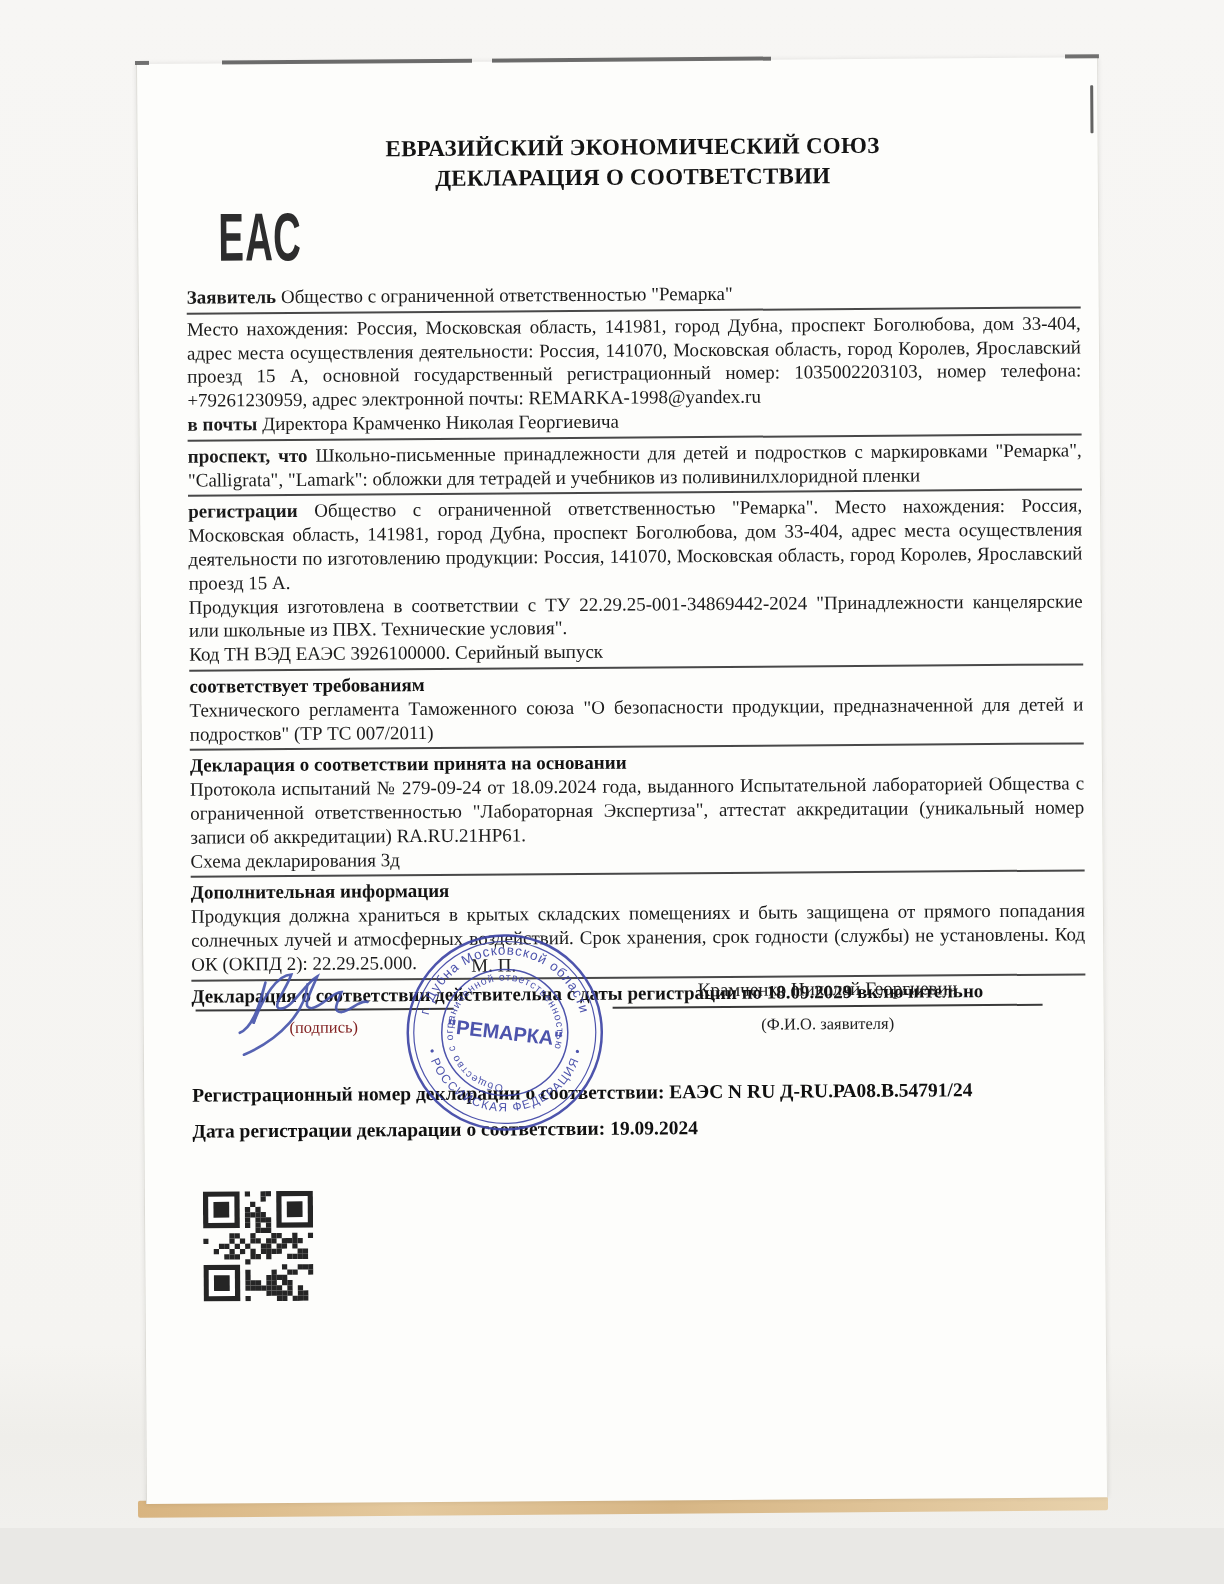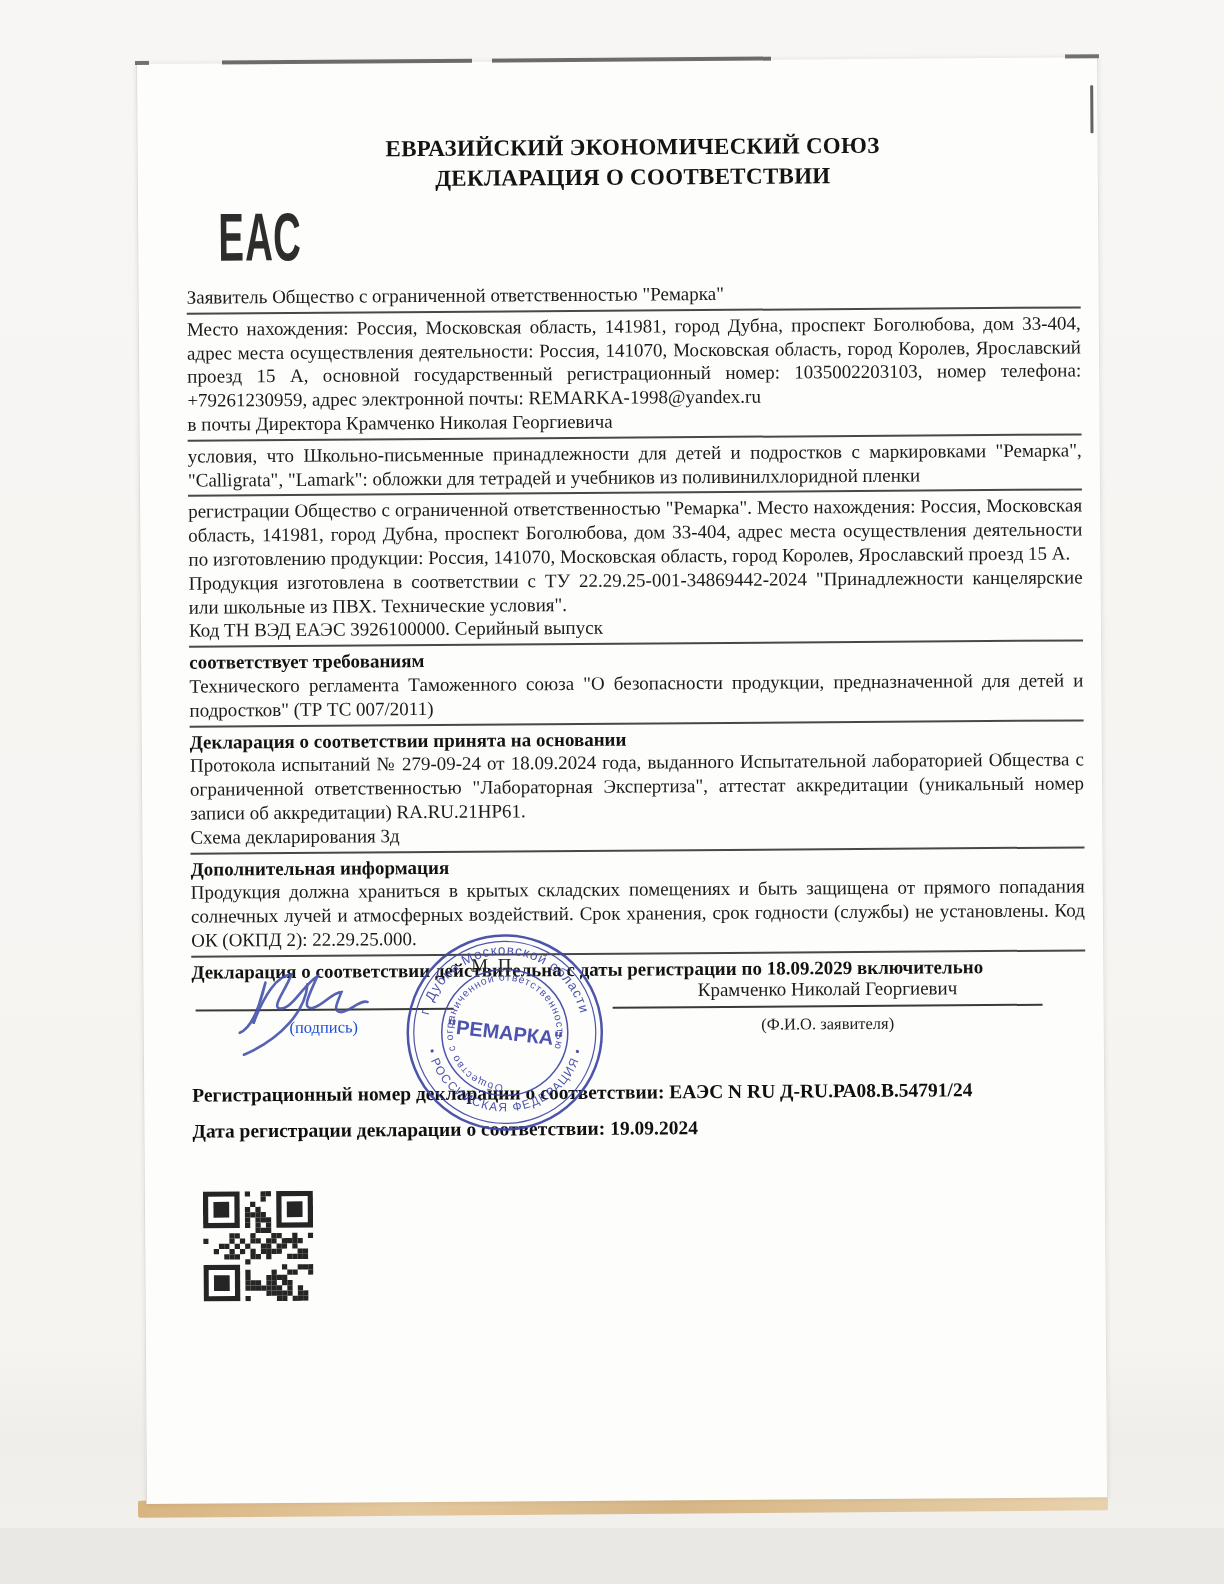--- a/index.html
+++ b/index.html
@@ -25,27 +25,27 @@
   }
   .right-mark { position:absolute; top:28px; right:4px; width:3px; height:48px; background:#3c3c3c; opacity:.8; border-radius:1px; }
   .content { position:relative; margin:0 18px 0 48px; font-size:19px; line-height:23.8px; color:#1b1b1b; }
   .titles { padding-top:72px; text-align:center; font-weight:bold; font-size:23px; line-height:30px; color:#141414; letter-spacing:.3px; }
   .eac-logo {
     position:absolute; left:32px; top:138px; color:#2d2d2d;
     font-family:"Liberation Sans", sans-serif; font-weight:bold; font-size:64px; line-height:68px;
     transform:scaleX(.60) scaleY(1.06); transform-origin:left top; letter-spacing:2px;
   }
   .s1 { margin-top:90px; }
-  .lbl { font-weight:normal;margin-top:42px; }
+  .lbl { font-weight:bold;margin-top:42px; }
   .hb { font-weight:bold; color:#131313; }
   .just { text-align:justify; }
   .ul { border-bottom:2px solid rgba(40,40,40,.85); padding-bottom:3px; margin-bottom:3px; }
   .sig-svg { position:absolute; left:28px; top:880px; width:200px; height:118px; z-index:3; opacity:.9; }
   .sig-line-left { position:absolute; left:4px; top:946px; width:258px; height:0; border-bottom:2px solid #3a3a3a; }
-  .sig-caption { position:absolute; left:52px; top:953px; width:160px; text-align:center; font-size:16.5px; color:#1d4ed8; }
+  .sig-caption { position:absolute; left:52px; top:953px; width:160px; text-align:center; font-size:16.5px; color:#7f1d1d; }
   .mp-label { position:absolute; left:280px; top:892px; font-size:19px; color:#222; }
   .stamp-svg { position:absolute; left:210px; top:868px; width:206px; height:206px; z-index:2; opacity:.92; }
   .sig-line-right { position:absolute; left:421px; top:946px; width:430px; height:0; border-bottom:2px solid #3a3a3a; }
   .fio-name { position:absolute; left:421px; top:918px; width:430px; text-align:center; font-size:19px; }
   .fio-caption { position:absolute; left:421px; top:953px; width:430px; text-align:center; font-size:16.5px; color:#222; }
   .reg-line { position:absolute; left:0; top:1020px; font-weight:bold; font-size:19.5px; color:#101010; }
   .date-line { position:absolute; left:0; top:1056px; font-weight:bold; font-size:19.5px; color:#101010; }
   .qr { position:absolute; left:10px; top:1128px; width:110px; height:110px; }
   .stamp-font { font-family:"Liberation Sans", sans-serif; }
 </style>
@@ -71,21 +71,21 @@
       </div>
 
       <div class="just">Место нахождения: Россия, Московская область, 141981, город Дубна, проспект Боголюбова, дом 33-404, адрес места осуществления деятельности: Россия, 141070, Московская область, город Королев, Ярославский проезд 15 А, основной государственный регистрационный номер: 1035002203103, номер телефона: +79261230959, адрес электронной почты: REMARKA-1998@yandex.ru</div>
 
       <div class="ul">
         <span class="lbl">в почты</span>
         <span>Директора Крамченко Николая Георгиевича</span>
       </div>
 
       <div class="just ul">
-        <span class="lbl">условия, что</span>
+        <span class="lbl">проспект, что</span>
         <span>Школьно-письменные принадлежности для детей и подростков с маркировками "Ремарка", "Calligrata", "Lamark": обложки для тетрадей и учебников из поливинилхлоридной пленки</span>
       </div>
 
       <div class="just">
         <span class="lbl">регистрации</span>
         <span>Общество с ограниченной ответственностью "Ремарка". Место нахождения: Россия, Московская область, 141981, город Дубна, проспект Боголюбова, дом 33-404, адрес места осуществления деятельности по изготовлению продукции: Россия, 141070, Московская область, город Королев, Ярославский проезд 15 А.</span>
       </div>
 
       <div class="just">Продукция изготовлена в соответствии с ТУ 22.29.25-001-34869442-2024 "Принадлежности канцелярские или школьные из ПВХ. Технические условия".</div>
 

